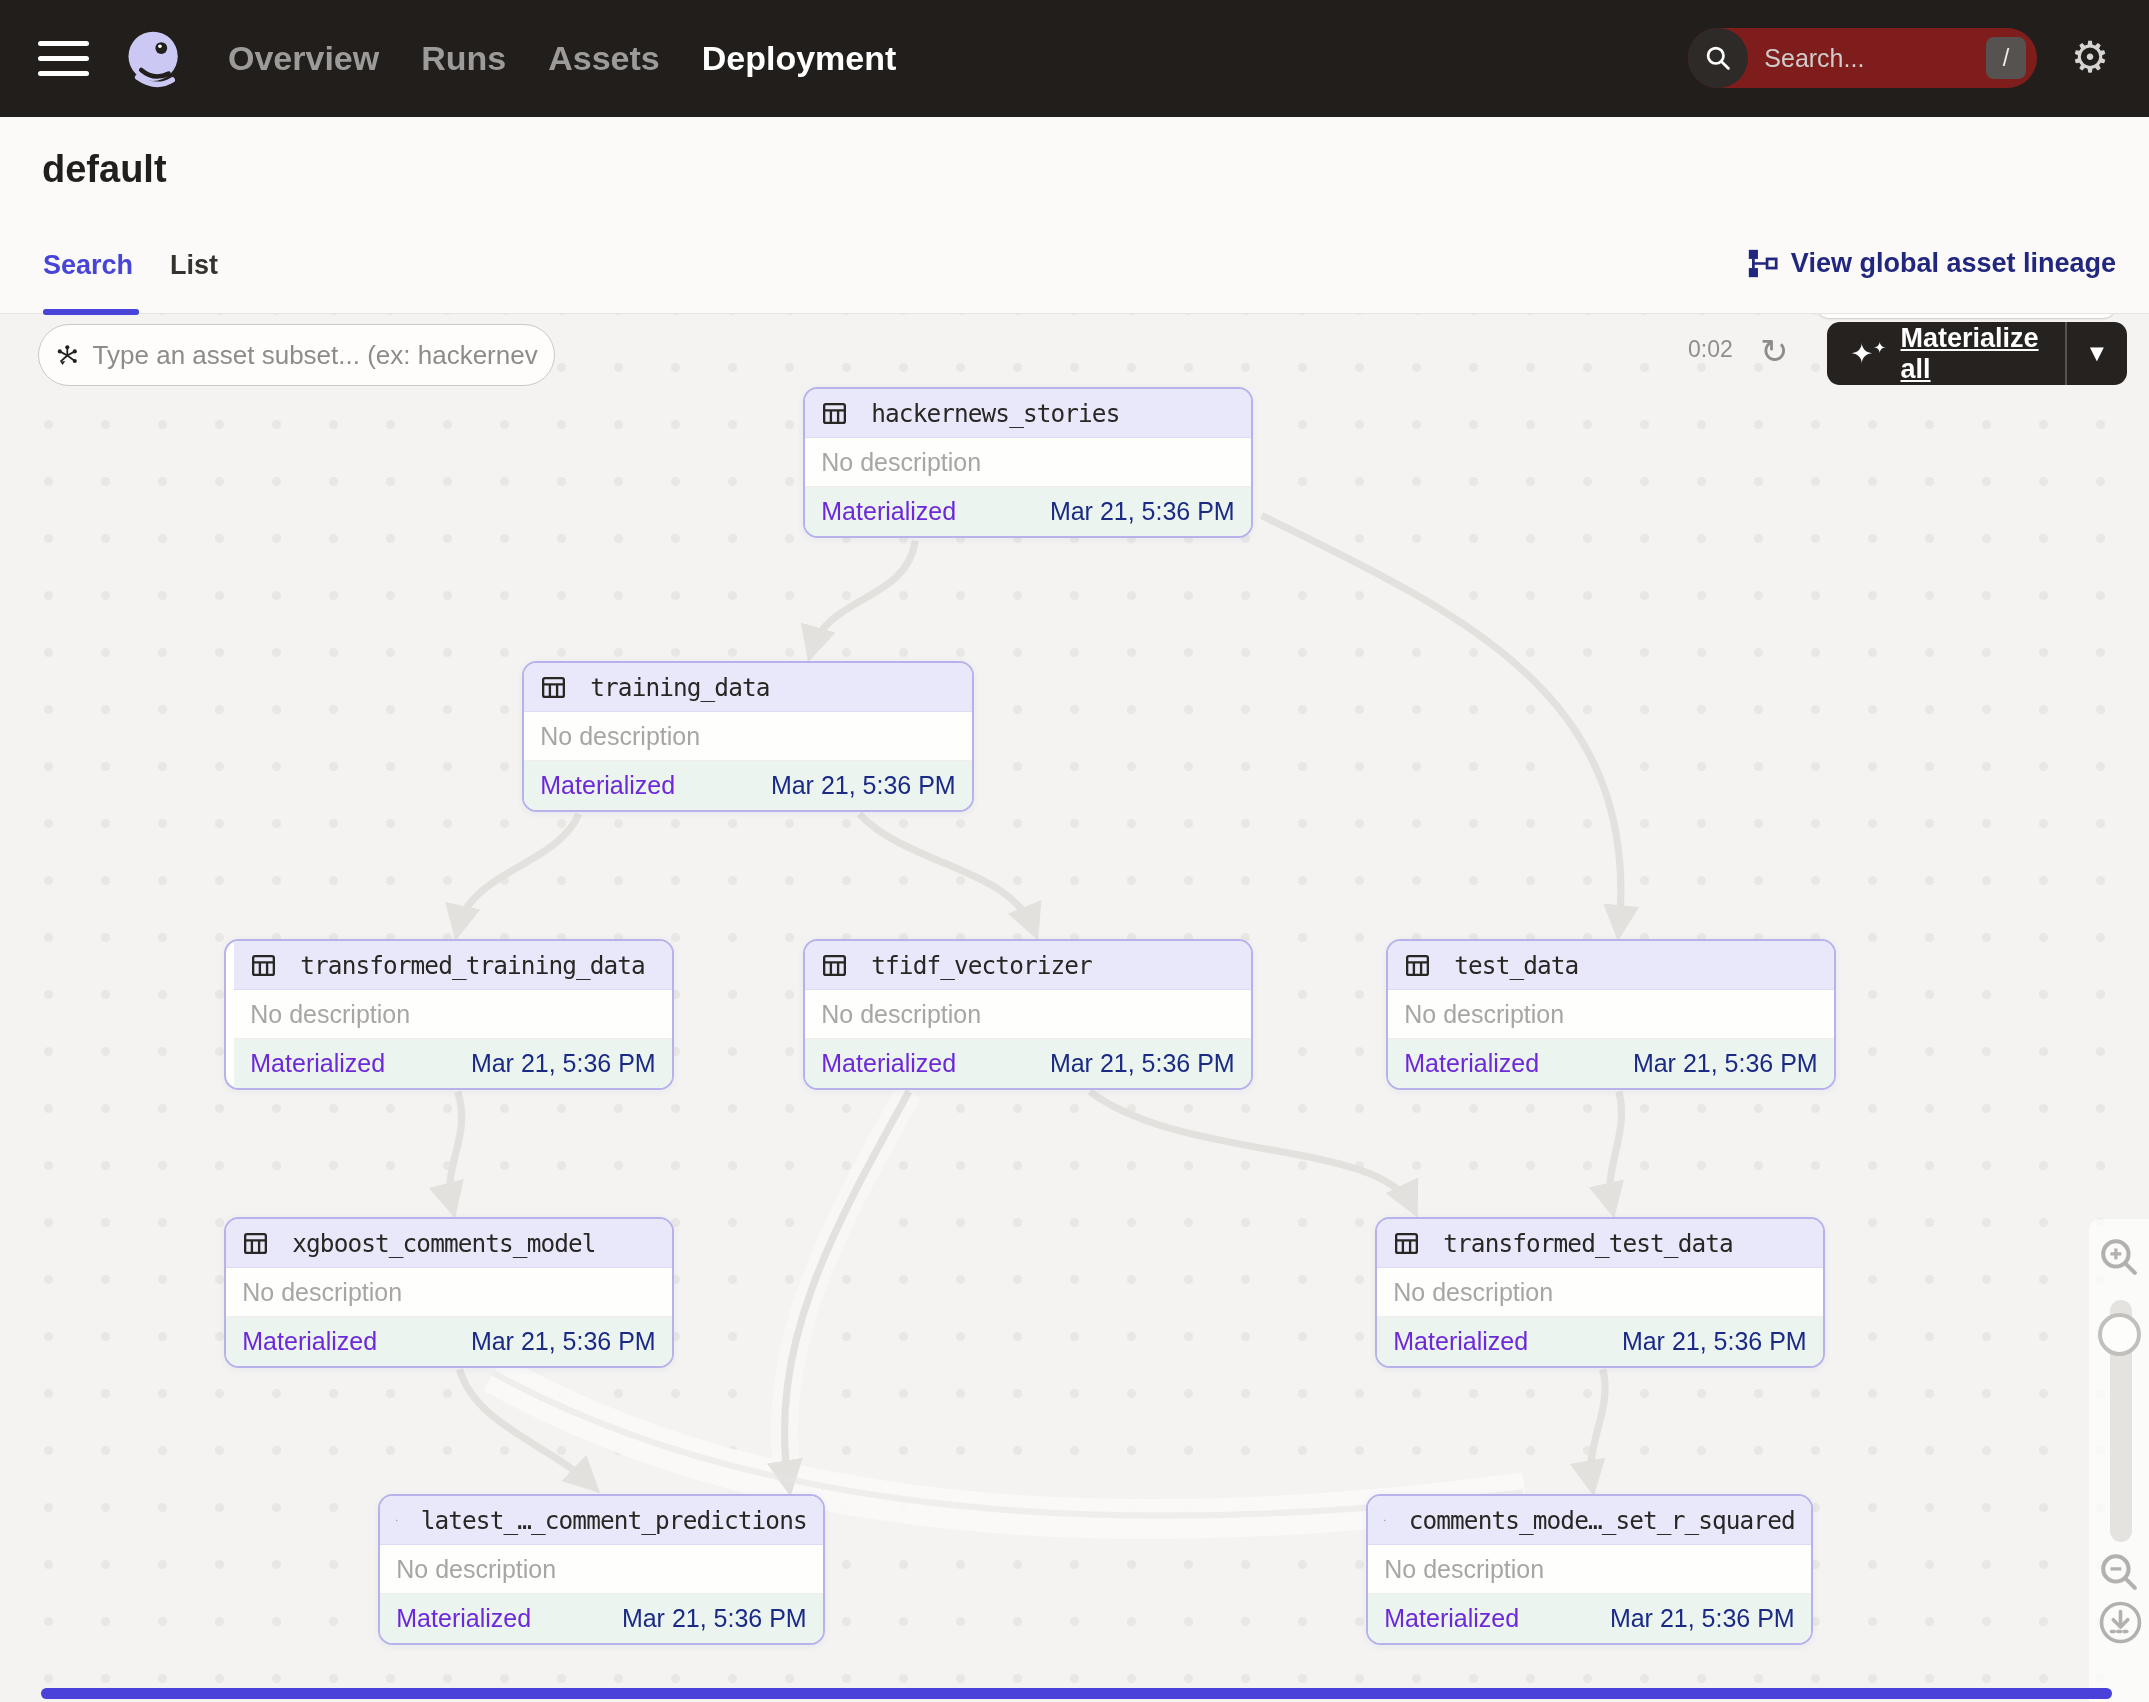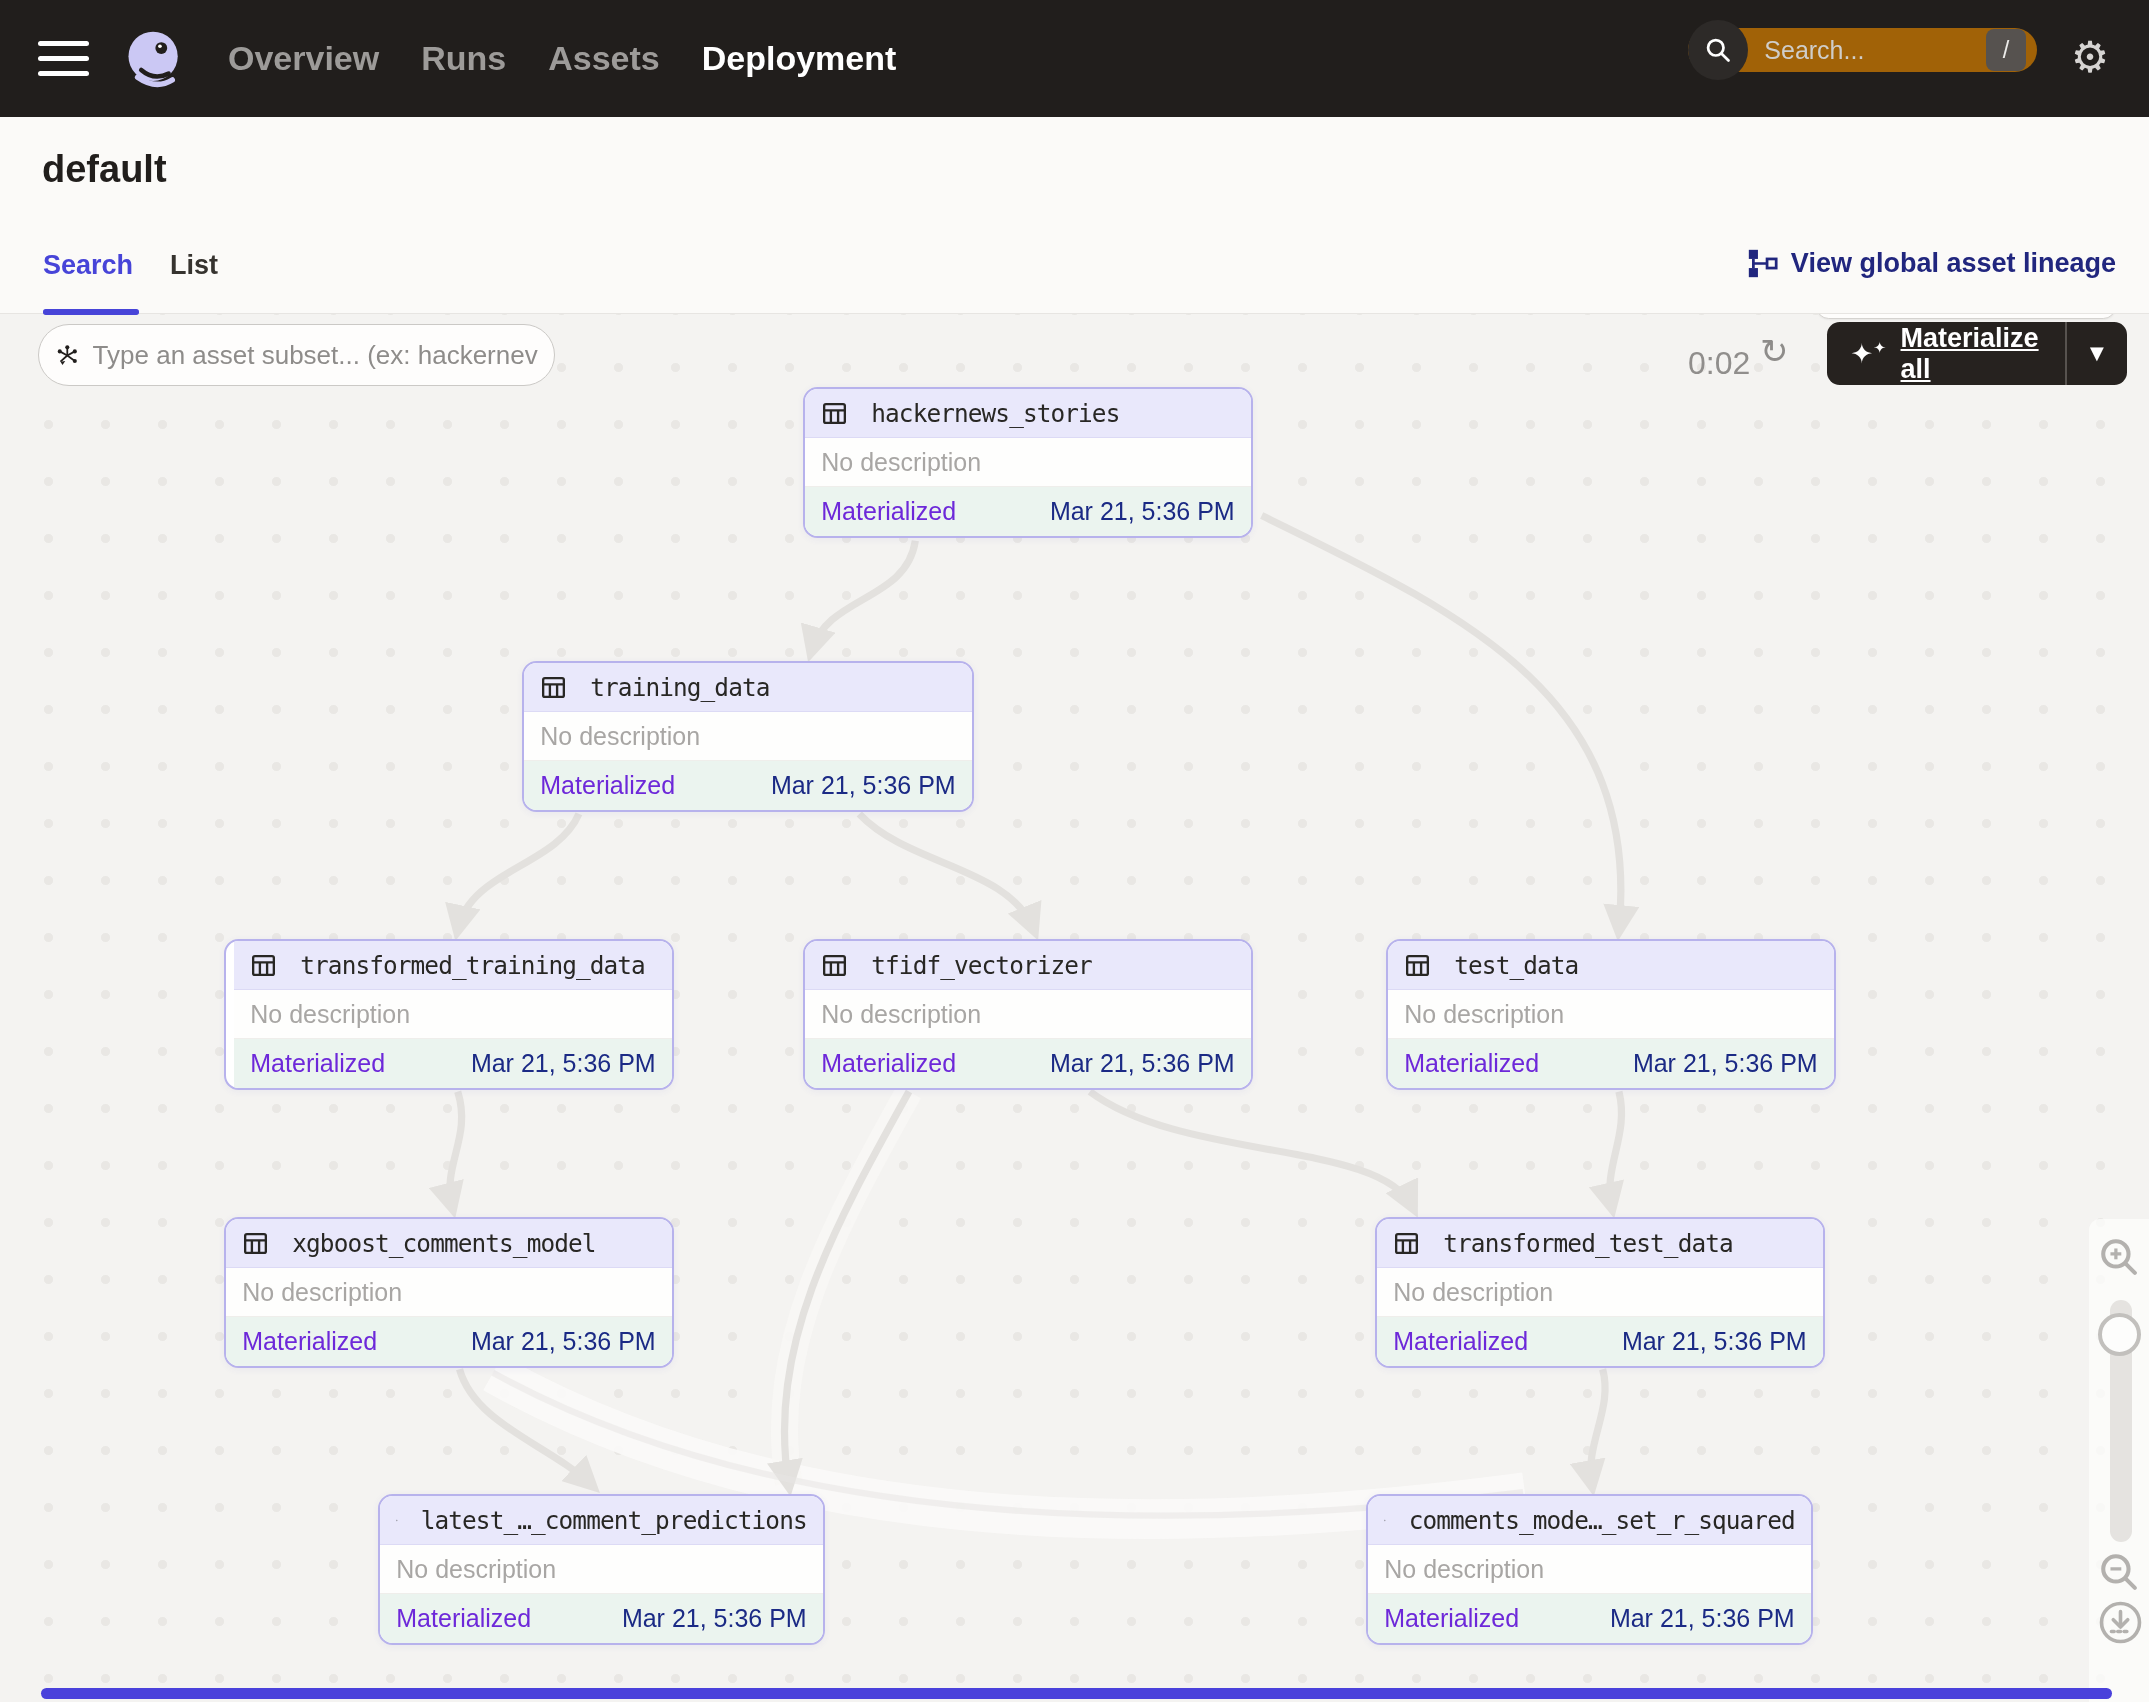--- a/index.html
+++ b/index.html
@@ -9,22 +9,22 @@
   
   .topnav { position:absolute; left:0; top:0; width:2149px; height:117px; background:#211E1C;
             display:flex; align-items:center; z-index:10; }
   .hamburger { margin-left:38px; width:51px; height:36px; display:flex; flex-direction:column;
                justify-content:space-between; cursor:pointer; }
   .hamburger i { display:block; height:5.4px; border-radius:2.7px; background:#FFFFFF; }
   .logo { margin-left:34px; width:62px; height:62px; }
   .navlinks { display:flex; align-items:center; gap:42px; margin-left:43px; }
   .navlink { font-size:34px; font-weight:600; color:#9D9B99; cursor:pointer; }
   .navlink.active { color:#FFFFFF; font-weight:700; }
-  .search { position:absolute; right:112px; top:28px; width:349px; height:44px; border-radius:30px;
-            background:#a16207; display:flex; align-items:center; }
+  .search { position:absolute; right:112px; top:28px; width:349px; height:60px; border-radius:30px;
+            background:#7f1d1d; display:flex; align-items:center; }
   .search-circle { width:60px; height:60px; border-radius:50%; background:#2D2A28;
                    display:flex; align-items:center; justify-content:center; flex:0 0 auto; }
   .search-ph { margin-left:16.3px; font-size:25px; color:#CFCDCA; flex:1; }
   .kbd { margin-right:11px; width:40px; height:42px; border-radius:8.1px; background:#56524F;
          color:#EDECEA; font-size:23.5px; display:flex; align-items:center; justify-content:center; }
   .gear { position:absolute; right:33px; top:31px; width:52px; height:52px; color:#D6D4D2;
           font-size:43px; line-height:52px; text-align:center; cursor:pointer; }
 
   
   .header { position:absolute; left:0; top:117px; width:2149px; height:109px; background:#FBFAF8; }
@@ -53,21 +53,21 @@
   
   .graph { position:absolute; left:0; top:314px; width:2149px; height:1389px; background-color:#F4F3F1;
            background-image:radial-gradient(#E9E7E4 4.1px, transparent 5px);
            background-size:57px 57px; background-position:20px 25px; }
   .edges { position:absolute; left:0; top:0; width:2149px; height:1702px; z-index:1; pointer-events:none; }
 
   .filter-pill { position:absolute; left:38px; top:324px; width:517px; height:62px; border-radius:31px;
                  background:#FEFDFC; border:1.8px solid #CBC9C6; display:flex; align-items:center;
                  padding:0 16.3px; gap:12.7px; z-index:3; overflow:hidden; }
   .filter-ph { font-size:26px; color:#8E8C8A; white-space:nowrap; }
-  .timer { position:absolute; left:1688px; top:345px; font-size:32px; color:#908E8C; z-index:3; }
+  .timer { position:absolute; left:1688px; top:336px; font-size:23px; color:#908E8C; z-index:3; }
   .refresh-small { position:absolute; left:1760px; top:331px; font-size:34px; color:#8E8C8A; z-index:3; cursor:pointer; }
   .mat-btn { position:absolute; right:22px; top:322px; height:63px; width:300px; border-radius:12.7px;
              background:#26221F; display:flex; align-items:center; z-index:3; cursor:pointer; color:#fff; }
   .sparkle { margin-left:23.5px; font-size:27px; }
   .mat-label { margin-left:14.5px; font-size:27px; font-weight:600; flex:1;text-decoration:underline; }
   .mat-divider { width:1.8px; height:63px; background:#57534F; }
   .mat-caret { width:60px; text-align:center; font-size:23.5px; cursor:pointer; }
 
   
   .node { position:absolute; z-index:2; background:#FFFFFF; border:2.7px solid #B7B2EC; border-radius:14.5px;

